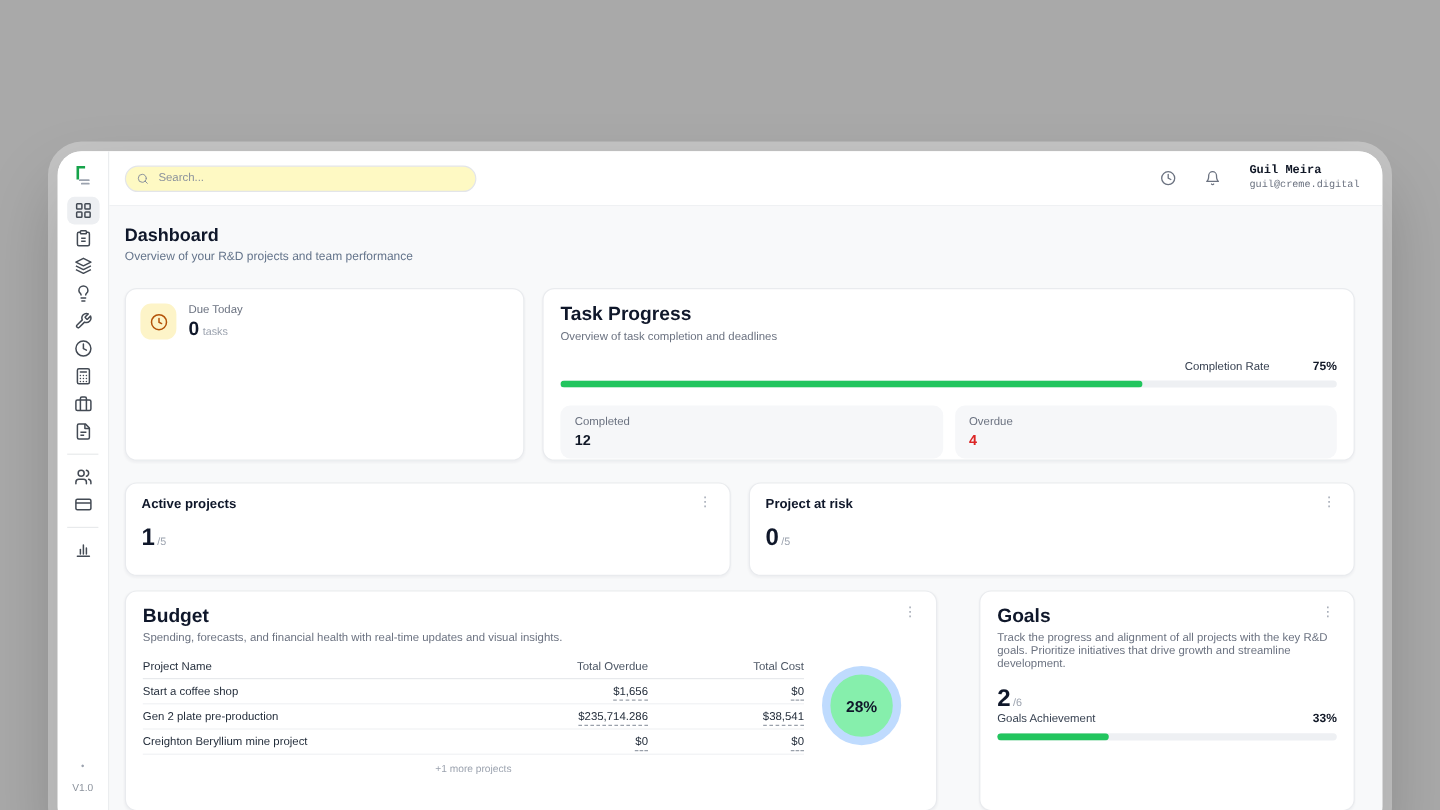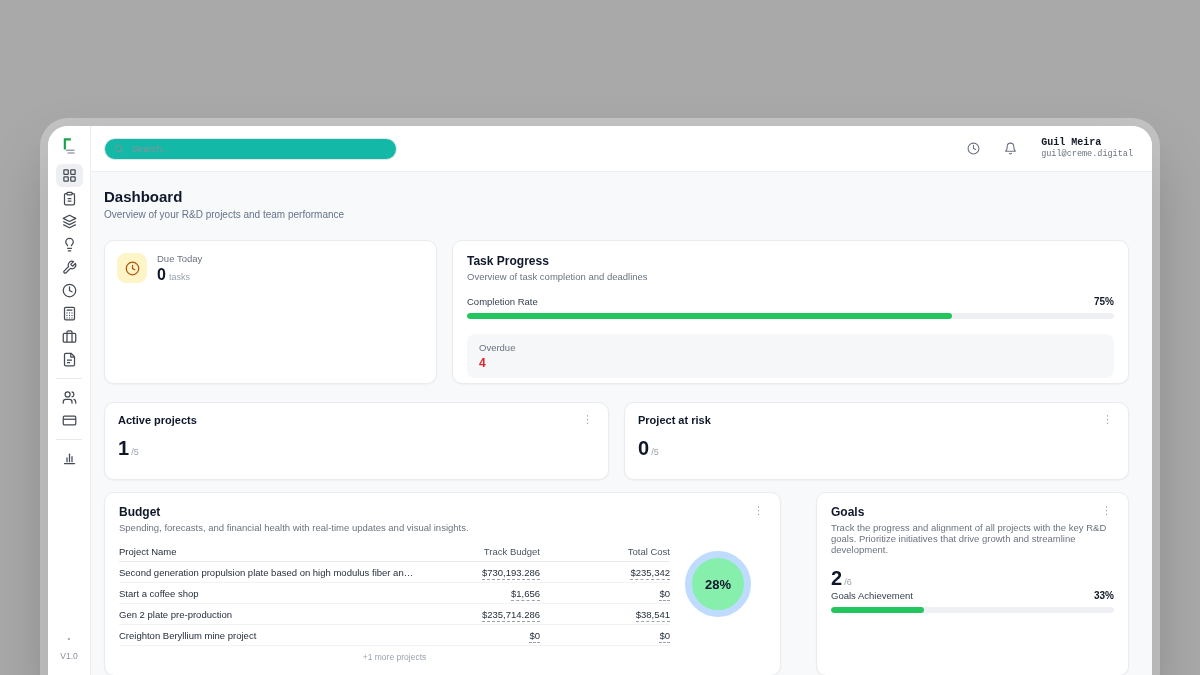--- a/index.html
+++ b/index.html
@@ -33,21 +33,21 @@
   .version-dot { font-size:8px; line-height:10px; }
   .version-label { font-size:8.5px; margin-top:7px; color:#8b929c; }
   
   .main { flex:1; display:flex; flex-direction:column; min-width:0; }
   .topbar {
     height:46px; flex-shrink:0; background:#fff; border-bottom:1px solid #eceef0;
     display:flex; align-items:center; padding:0 19px 0 13px;
   }
   .search {
     width:293px; height:22px; border:1px solid #e3e5e9; border-radius:11px;
-    display:flex; align-items:center; gap:6px; padding:0 9px; background:#14b8a6; color:#8a919c;
+    display:flex; align-items:center; gap:6px; padding:0 9px; background:#fef9c3; color:#8a919c;
   }
   .search svg { width:10px; height:10px; flex-shrink:0; }
   .search input {
     border:none; outline:none; background:transparent; width:100%;
     font-size:9.5px; color:#374151; font-family:inherit;
   }
   .search input::placeholder { color:#8a919c; }
   .topbar-right { margin-left:auto; display:flex; align-items:center; gap:24px; }
   .tb-icon { color:#6b7280; display:flex; cursor:pointer; background:none; border:none; padding:0; }
   .tb-icon svg { width:13px; height:13px; }
@@ -67,23 +67,23 @@
   .icon-box {
     width:30px; height:30px; border-radius:9px; background:#fdf4c8; color:#b45309;
     display:flex; align-items:center; justify-content:center; flex-shrink:0;
   }
   .icon-box svg { width:15px; height:15px; }
   .due-label { font-size:9.5px; color:#6b7280; }
   .due-value-row { margin-top:2px; }
   .due-value { font-size:16px; font-weight:bold; color:#0f172a; }
   .due-unit { font-size:9px; color:#9ca3af; margin-left:3px; }
   .card-task { flex:1; height:144px; padding:13px 14px; }
-  .card-title-md { font-size:12px; font-weight:bold; color:#0f172a; }
+  .card-title-md { font-size:16px; font-weight:bold; color:#0f172a; }
   .card-sub { font-size:9.5px; color:#6b7280; margin-top:3px; }
-  .rate-row { display:flex; justify-content:space-between; align-items:flex-end; margin-top:14px;gap:36px; }
+  .rate-row { display:flex; justify-content:flex-end; align-items:flex-end; margin-top:14px;gap:36px; }
   .rate-label { font-size:9.5px; color:#374151; }
   .rate-pct { font-size:10px; font-weight:bold; color:#111827; }
   .bar { height:6px; border-radius:3px; background:#eef0f3; margin-top:6px; overflow:hidden; }
   .bar-fill { height:100%; border-radius:3px; background:#22c55e; }
   .subcards { display:flex; gap:10px; margin-top:15px; }
   .subcard { flex:1; background:#f6f7f9; border-radius:8px; padding:8px 12px; }
   .subcard-label { font-size:9.5px; color:#6b7280; }
   .subcard-value { font-size:12px; font-weight:bold; color:#111827; margin-top:3px; }
   .subcard-value.red { color:#dc2626; }
   .row2 { display:flex; gap:15px; margin-top:18px; }
@@ -304,20 +304,24 @@
           <div class="card-sub">Overview of task completion and deadlines</div>
           <div class="rate-row">
             <span class="rate-label">Completion Rate</span>
             <span class="rate-pct">75%</span>
           </div>
           <div class="bar">
             <div class="bar-fill" style="width: 75%;"></div>
           </div>
           <div class="subcards">
             <div class="subcard">
+              <div class="subcard-label">Completed</div>
+              <div class="subcard-value">12</div>
+            </div>
+            <div class="subcard">
               <div class="subcard-label">Overdue</div>
               <div class="subcard-value red">4</div>
             </div>
           </div>
         </div>
       </div>
 
       <div class="row2">
         <div class="card card-stat">
           <div class="card-head">
@@ -344,27 +348,22 @@
           <div class="card-head">
             <span class="card-title-md">Budget</span>
             <button class="kebab">⋮</button>
           </div>
           <div class="card-sub">Spending, forecasts, and financial health with real-time updates and visual insights.</div>
 
           <div class="budget-body">
             <div class="budget-table">
               <div class="t-row t-head">
                 <span class="col-name">Project Name</span>
-                <span class="col-budget">Track Budget</span>
+                <span class="col-budget">Total Overdue</span>
                 <span class="col-cost">Total Cost</span>
-              </div>
-              <div class="t-row">
-                <span class="col-name">Second generation propulsion plate based on high modulus fiber and...</span>
-                <span class="col-budget"><span class="cell-link">$730,193.286</span></span>
-                <span class="col-cost"><span class="cell-link">$235,342</span></span>
               </div>
               <div class="t-row">
                 <span class="col-name">Start a coffee shop</span>
                 <span class="col-budget"><span class="cell-link">$1,656</span></span>
                 <span class="col-cost"><span class="cell-link">$0</span></span>
               </div>
               <div class="t-row">
                 <span class="col-name">Gen 2 plate pre-production</span>
                 <span class="col-budget"><span class="cell-link">$235,714.286</span></span>
                 <span class="col-cost"><span class="cell-link">$38,541</span></span>

